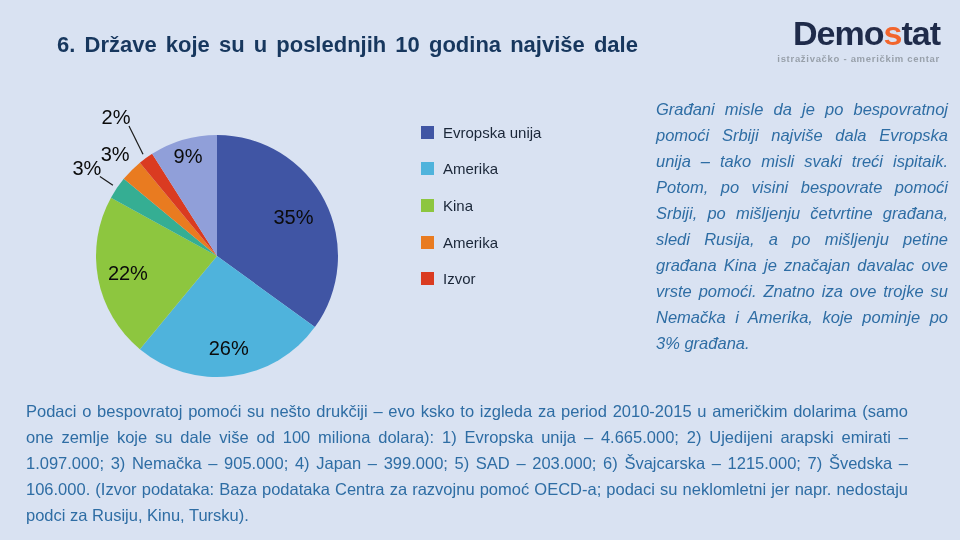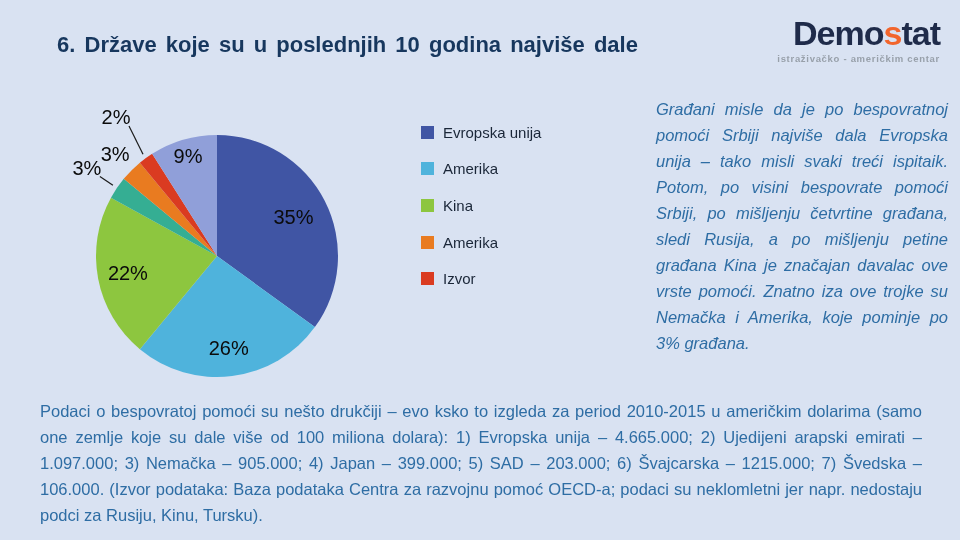--- a/index.html
+++ b/index.html
@@ -31,21 +31,21 @@
   .legend-item { display:flex; align-items:center; height:36.6px; }
   .legend-swatch { width:13px; height:13px; margin-right:9px; flex:0 0 13px; }
   .legend-label { font-size:15px; color:#1A2638; }
   .right-par {
     position:absolute; left:656px; top:96px; width:292px;
     font-size:16.5px; line-height:26px; color:#2E6DA4;
     text-align:justify;
     font-style:italic;
   }
   .bottom-par {
-    position:absolute; left:40px; top:398px; width:882px;
+    position:absolute; left:26px; top:398px; width:882px;
     font-size:16.5px; line-height:26px; color:#2E6DA4;
     text-align:justify;
   }
 </style>
 </head>
 <body>
 
 <div class="slide">
 
   <div class="title">

